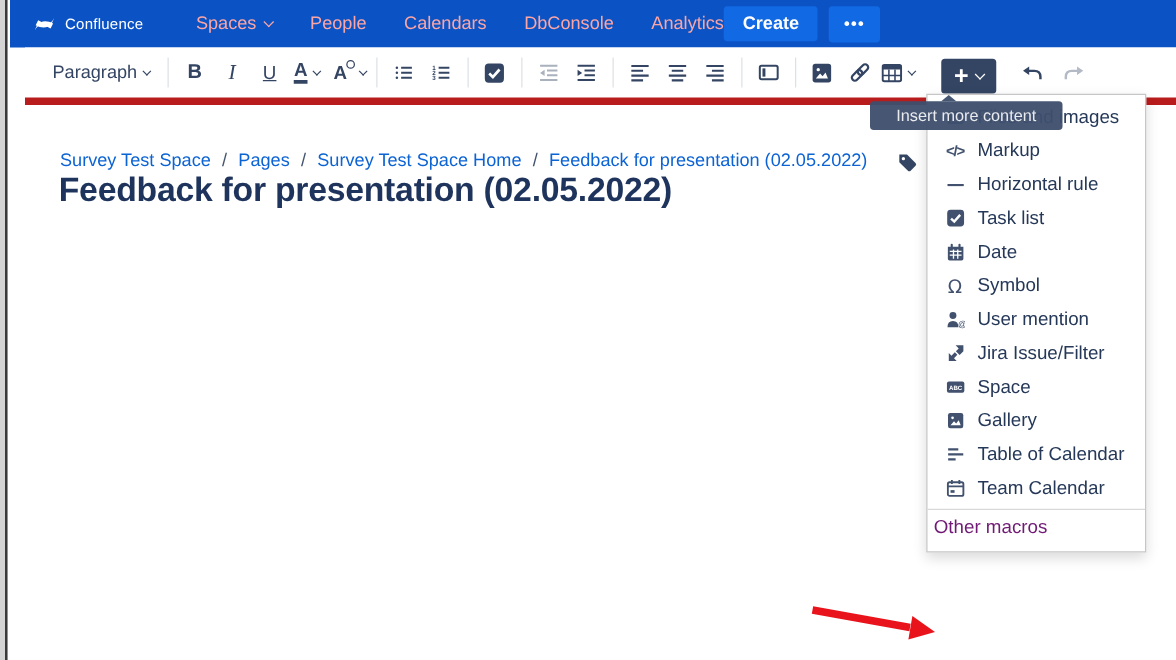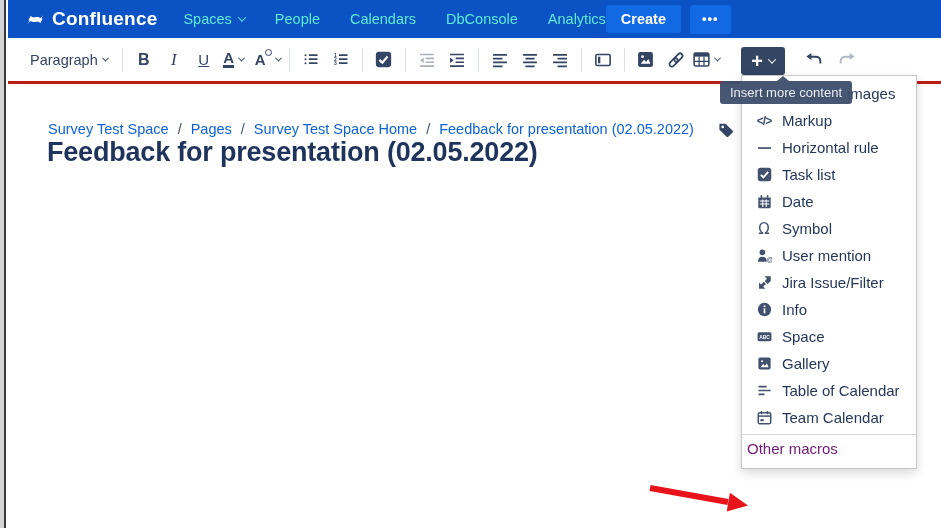--- a/index.html
+++ b/index.html
@@ -9,29 +9,29 @@
     font-family: "Liberation Sans", "DejaVu Sans", sans-serif;
     background: #fff;
     overflow: hidden;
     color: #253858;
   }
   .edge-strip { position:absolute; left:0; top:0; width:6px; height:528px; background:#d4d4d4; border-right:2px solid #3a3a3a; z-index:60; }
 
   
   .navbar { position:absolute; left:8px; top:0; right:0; height:38px; background:#0b53c4; display:flex; align-items:center; padding-left:18px; }
   .brand { display:flex; align-items:center; gap:7px; color:#fff; }
-  .brand-name { font-size:19px; font-weight:bold; letter-spacing:.2px; }
-  .nav-items { display:flex; align-items:center; gap:30px; margin-left:26px; color:#5eead4; font-size:14.5px;text-align:center; }
+  .brand-name { font-size:12px; font-weight:normal; letter-spacing:.2px; }
+  .nav-items { display:flex; align-items:center; gap:30px; margin-left:42px; color:#fca5a5; font-size:14.5px;text-align:center; }
   .nav-item { display:flex; align-items:center; cursor:default; }
   .chev { width:6px; height:6px; border-right:1.7px solid currentColor; border-bottom:1.7px solid currentColor; transform:rotate(45deg) translate(-1px,-1px); display:inline-block; margin-left:7px; }
   .create-btn { background:#1169e4; color:#fff; font-weight:bold; font-size:14.5px; padding:6px 15px; border-radius:3px; }
   .more-btn { margin-left:9px; background:#1169e4; color:#fff; font-weight:bold; font-size:13px; letter-spacing:1px; padding:6px 12px 8px; border-radius:3px; }
 
   
-  .toolbar { position:absolute; left:8px; top:38px; right:0; height:46px; background:#fff; border-bottom:3px solid #b91c1c; display:flex; align-items:center; padding-left:12px; color:#344563; }
+  .toolbar { position:absolute; left:20px; top:38px; right:0; height:46px; background:#fff; border-bottom:6px solid #b91c1c; display:flex; align-items:center; padding-left:12px; color:#344563; }
   .tb-sep { width:1px; height:24px; background:#dde1e6; margin:0 6px; flex:none; }
   .tb-btn { min-width:26px; height:28px; display:flex; align-items:center; justify-content:center; margin:0 2px; flex:none; }
   .paragraph-btn { display:flex; align-items:center; font-size:14.5px; padding:0 6px 0 8px; }
   .paragraph-btn .chev { margin-left:12px; }
   .g-bold { font-weight:bold; font-size:16px; }
   .g-italic { font-family:"Liberation Serif","DejaVu Serif",serif; font-style:italic; font-size:17px; }
   .g-underline { text-decoration:underline; font-size:15px; }
   .a-color { font-size:15px; font-weight:bold; border-bottom:3px solid #344563; line-height:14px; }
   .a-ring { font-size:15px; font-weight:bold; position:relative; }
   .a-ring::after { content:""; position:absolute; right:-6px; top:-2px; width:5px; height:5px; border:1.4px solid #344563; border-radius:50%; }
@@ -53,21 +53,21 @@
 
   
   .dropdown-menu { position:absolute; left:741px; top:75px; width:176px; background:#fff; border:1px solid #c6c6c6; box-shadow:0 4px 10px rgba(0,0,0,.15); z-index:20; padding-top:4px; }
   .menu-item { height:27px; display:flex; align-items:center; padding-left:14px; gap:10px; font-size:15px; color:#253858; }
   .mi-icon { width:16px; height:16px; display:flex; align-items:center; justify-content:center; flex:none; color:#42526e; }
   .glyph-icon { font-size:12px; font-weight:bold; color:#42526e; letter-spacing:-1px; }
   .menu-sep { border-top:1px solid #d8d8d8; margin-top:3px; }
   .menu-footer-item { height:27px; display:flex; align-items:center; padding-left:5px; font-size:15px; color:#701a75; margin-bottom:6px; }
 
   
-  .tooltip { position:absolute; left:720px; top:81px; height:23px; background:rgba(62,79,109,.96); border-radius:3px; color:#e9ebef; font-size:13px; display:flex; align-items:center; padding:0 10px; z-index:30; white-space:nowrap; }
+  .tooltip { position:absolute; left:696px; top:81px; height:23px; background:rgba(62,79,109,.96); border-radius:3px; color:#e9ebef; font-size:13px; display:flex; align-items:center; padding:0 21px; z-index:30; white-space:nowrap; }
   .tooltip::before { content:""; position:absolute; top:-5px; left:57px; border-left:6px solid transparent; border-right:6px solid transparent; border-bottom:5px solid rgba(62,79,109,.96); }
 
   .arrow-overlay { position:absolute; left:0; top:0; width:941px; height:528px; z-index:40; pointer-events:none; }
   svg { display:block; }
 </style>
 </head>
 <body>
 
 <div class="edge-strip"></div>
 
@@ -332,30 +332,20 @@
       <svg width="15" height="15" viewBox="0 0 14 14">
           <path d="M12.8 1.2H7l2.3 2.3-2.1 2.1 2.8 2.8 2.8-2.8Z" fill="#42526e"></path>
           <path d="M6.4 6.4 3.9 8.9 1.9 6.9v5.9h5.9l-2-2 2.5-2.5Z" fill="#42526e"></path>
         </svg>
     </span>
     <span class="mi-label">Jira Issue/Filter</span>
   </div>
   <div class="menu-item">
     <span class="mi-icon">
       <svg width="15" height="15" viewBox="0 0 14 14">
-          <circle cx="7" cy="7" r="6.2" fill="#42526e"></circle>
-          <rect x="6.2" y="3.2" width="1.6" height="1.6" fill="#fff"></rect>
-          <rect x="6.2" y="6" width="1.6" height="4.6" fill="#fff"></rect>
-        </svg>
-    </span>
-    <span class="mi-label">Info</span>
-  </div>
-  <div class="menu-item">
-    <span class="mi-icon">
-      <svg width="15" height="15" viewBox="0 0 14 14">
           <rect x="0.5" y="3" width="13" height="8.4" rx="1.5" fill="#42526e"></rect>
           <text x="7" y="9.1" font-size="4.6" font-weight="bold" fill="#fff" text-anchor="middle" font-family="sans-serif">ABC</text>
         </svg>
     </span>
     <span class="mi-label">Space</span>
   </div>
   <div class="menu-item">
     <span class="mi-icon">
       <svg width="15" height="15" viewBox="0 0 14 14">
           <rect x="1.3" y="1.3" width="11.4" height="11.4" rx="1.7" fill="#42526e"></rect>

